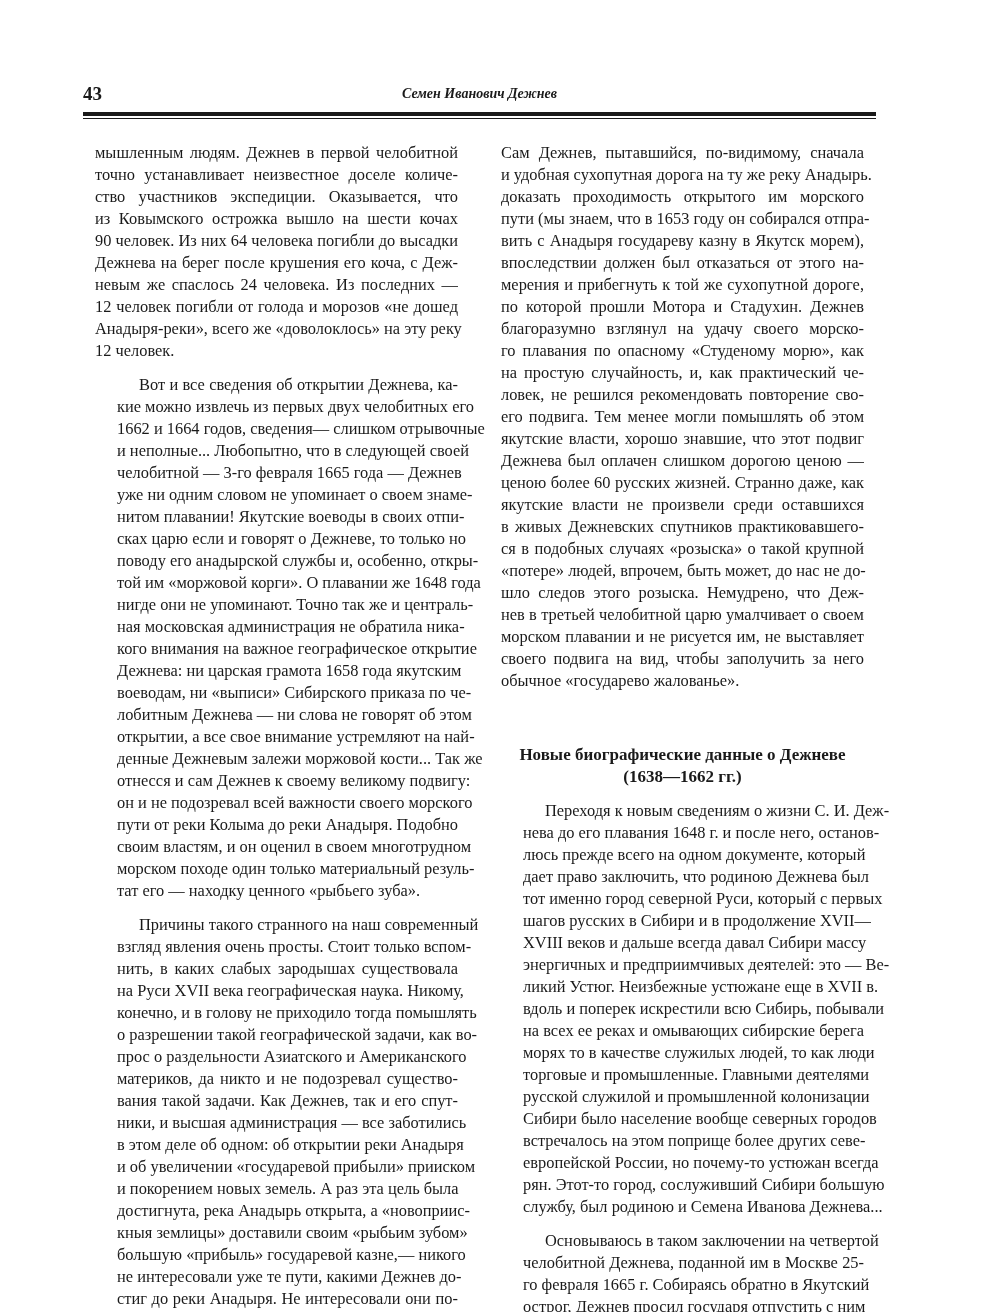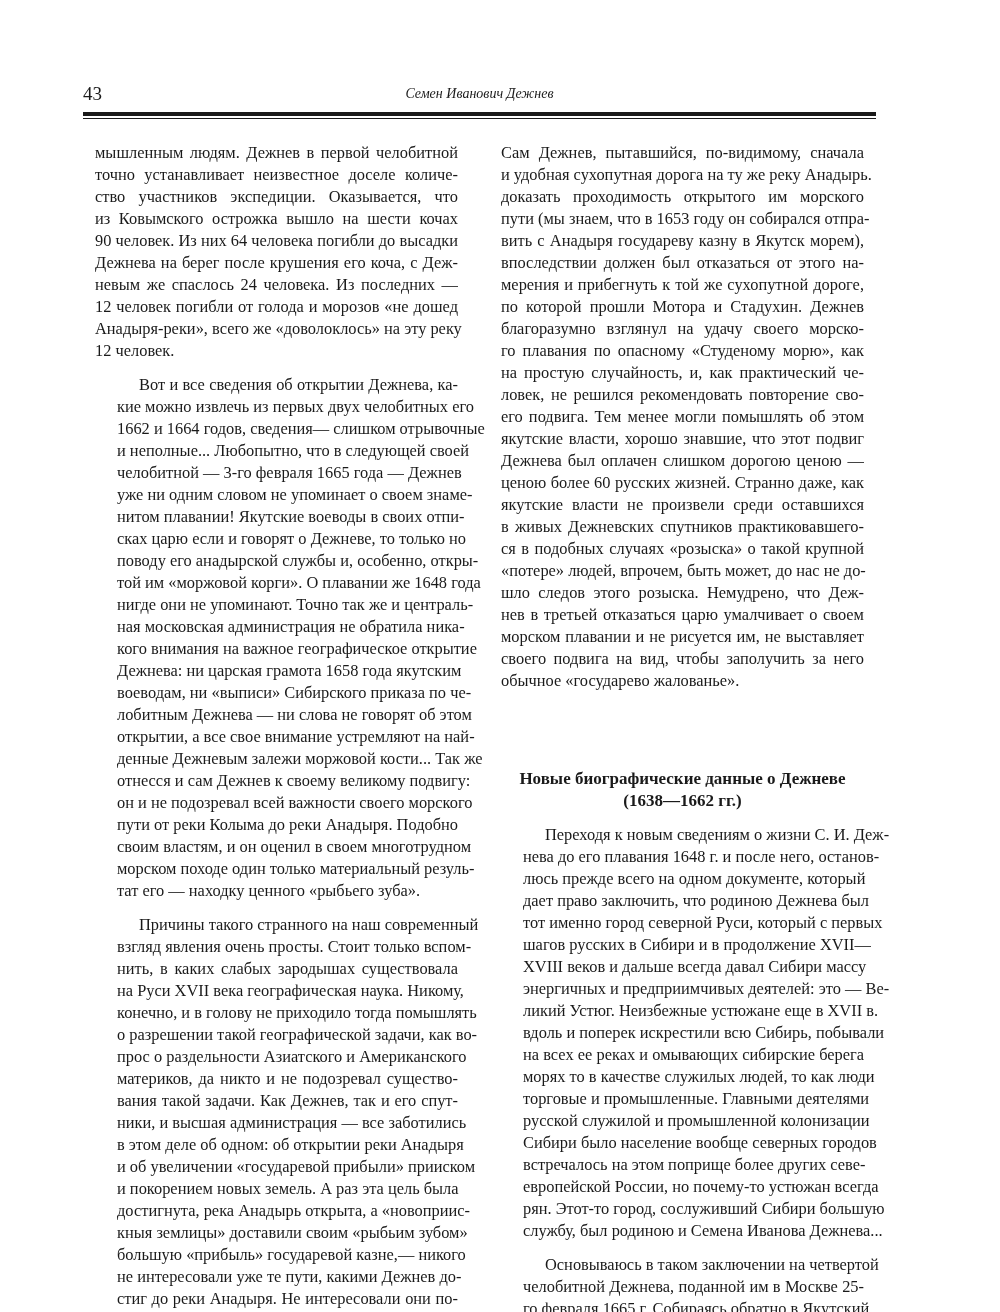--- a/index.html
+++ b/index.html
@@ -3,21 +3,21 @@
   <meta charset="utf-8">
   <style>
     html, body { margin: 0; padding: 0; background: #ffffff; }
     body { width: 1000px; height: 1312px; position: relative; overflow: hidden; }
     .page {
       position: absolute; left: 0; top: 0; width: 1000px; height: 1312px;
       background: #ffffff; color: #1a1a1a;
       font-family: "Liberation Serif", "DejaVu Serif", serif;
     }
     .header {
-      position: absolute; left: 83px; top: 82px; width: 793px; height: 24px;
+      position: absolute; left: 83px; top: 82px; width: 793px; height: 24px; font-weight: bold;
     }
     .page-number {
       position: absolute; left: 0; top: 0; font-size: 19px; line-height: 24px;
     }
     .running-title {
       position: absolute; left: 0; right: 0; top: 0; text-align: center;
       font-style: italic; font-size: 14px; line-height: 24px;
     }
     .rule-thick {
       position: absolute; left: 83px; top: 112px; width: 793px; height: 4px; background: #1a1a1a;
@@ -30,21 +30,21 @@
       font-size: 16.4px; line-height: 22px; text-align: justify;
       hyphens: none;
     }
     .col-left { left: 83px; }
     .col-right { left: 489px; }
     .para { margin: 12px; text-indent: 0; }
     .para.indent { text-indent: 22px; }
     .line { display: block; text-align: justify; text-align-last: justify; white-space: nowrap; }
     .line.last { text-align-last: left; }
     .section-heading {
-      margin: 76px 0 10px 0; text-align: center; font-weight: bold;
+      margin: 52px 0 10px 0; text-align: center; font-weight: bold;
       font-size: 17px; line-height: 22px;
     }
     .section-heading span { display: block; }
   </style>
 </head>
 <body>
 
 <div class="page">
   <div class="header">
     <span class="page-number">43</span>
@@ -133,21 +133,21 @@
           <span class="line">ловек, не решился рекомендовать повторение сво-</span>
           <span class="line">его подвига. Тем менее могли помышлять об этом</span>
           <span class="line">якутские власти, хорошо знавшие, что этот подвиг</span>
           <span class="line">Дежнева был оплачен слишком дорогою ценою —</span>
           <span class="line">ценою более 60 русских жизней. Странно даже, как</span>
           <span class="line">якутские власти не произвели среди оставшихся</span>
           <span class="line">в живых Дежневских спутников практиковавшего-</span>
           <span class="line">ся в подобных случаях «розыска» о такой крупной</span>
           <span class="line">«потере» людей, впрочем, быть может, до нас не до-</span>
           <span class="line">шло следов этого розыска. Немудрено, что Деж-</span>
-          <span class="line">нев в третьей отказаться царю умалчивает о своем</span>
+          <span class="line">нев в третьей челобитной царю умалчивает о своем</span>
           <span class="line">морском плавании и не рисуется им, не выставляет</span>
           <span class="line">своего подвига на вид, чтобы заполучить за него</span>
           <span class="line last">обычное «государево жалованье».</span>
         </p>
       </div>
     <div class="section-heading">
       <span>Новые биографические данные о Дежневе</span>
       <span>(1638—1662 гг.)</span>
     </div>
     <div id="right-after">

